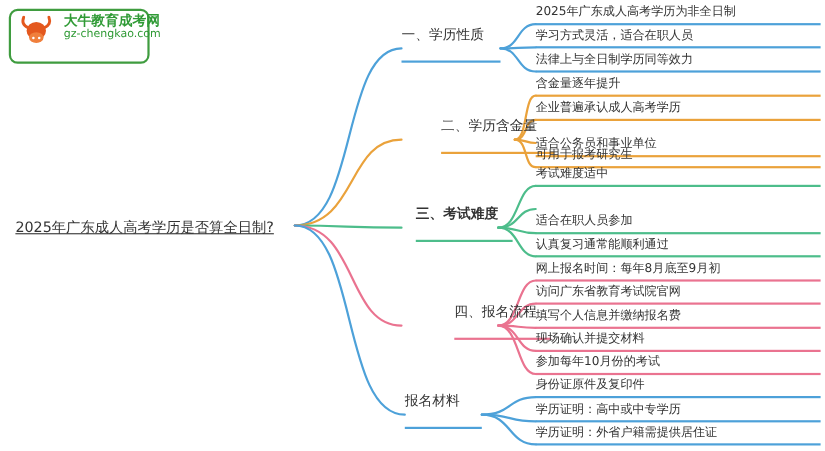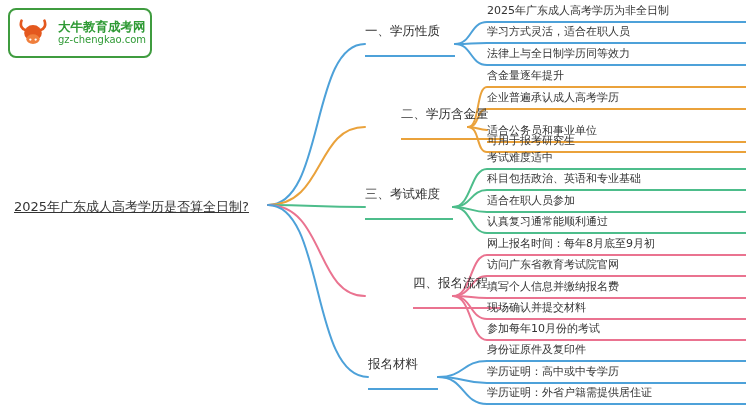--- a/index.html
+++ b/index.html
@@ -6,23 +6,23 @@
   body{
     width:750px;height:410px;background:#ffffff;position:relative;overflow:hidden;
     font-family:"DejaVu Sans","Liberation Sans",sans-serif;
   }
   .canvas{position:absolute;inset:0;width:750px;height:410px;}
   svg.links{position:absolute;left:0;top:0;width:750px;height:410px;pointer-events:none;}
   svg.links path{fill:none;stroke-width:2;stroke-linecap:round;}
 
   
   .logo-box{
-    position:absolute;left:8px;top:8px;width:144px;height:50px;
+    position:absolute;left:8px;top:8px;width:128px;height:50px;
     border:2px solid #3f9c3f;border-radius:8px;background:#fff;
-    display:flex;align-items:center;box-sizing:border-box;padding:2px 6px;
+    display:flex;align-items:flex-start;box-sizing:border-box;padding:2px 6px;
   }
   .logo-icon{flex:0 0 34px;height:32px;display:flex;align-items:center;justify-content:center;}
   .logo-divider{width:1px;height:34px;background:#3f9c3f;margin:0 6px 0 2px;}
   .logo-text{display:flex;flex-direction:column;justify-content:center;line-height:1.15;}
   .logo-title{font-size:12.5px;font-weight:bold;color:#2f9a35;white-space:nowrap;}
   .logo-url{font-size:10px;color:#2f9a35;white-space:nowrap;}
 
   
   .root-node{
     position:absolute;left:14px;top:198px;font-size:13px;color:#333;
@@ -92,35 +92,34 @@
     <span class="logo-text">
       <span class="logo-title">大牛教育成考网</span>
       <span class="logo-url">gz-chengkao.com</span>
     </span>
   </div>
 
   <div class="root-node">2025年广东成人高考学历是否算全日制?</div>
 
   <div class="branch-node" style="left: 365px; top: 23px; width: 90px; border-bottom-color: rgb(77, 161, 217);">一、学历性质</div>
   <div class="branch-node" style="left: 365px; top: 106px; width: 103px; border-bottom-color: rgb(234, 162, 59); margin-left: 36px;">二、学历含金量</div>
-  <div class="branch-node" style="left: 365px; top: 186px; width: 88px; border-bottom-color: rgb(77, 189, 139);">三、考试难度</div>
+  <div class="branch-node" style="left: 378px; top: 186px; width: 88px; border-bottom-color: rgb(77, 189, 139); font-weight: bold;">三、考试难度</div>
   <div class="branch-node" style="left: 365px; top: 275px; width: 88px; border-bottom-color: rgb(234, 115, 144); margin-left: 48px;">四、报名流程</div>
   <div class="branch-node" style="left: 368px; top: 356px; width: 70px; border-bottom-color: rgb(77, 161, 217);">报名材料</div>
 
   <div class="leaf-node" style="top: 4px; border-bottom-color: rgb(77, 161, 217);">2025年广东成人高考学历为非全日制</div>
   <div class="leaf-node" style="top: 25px; border-bottom-color: rgb(77, 161, 217);">学习方式灵活，适合在职人员</div>
   <div class="leaf-node" style="top: 47px; border-bottom-color: rgb(77, 161, 217);">法律上与全日制学历同等效力</div>
 
   <div class="leaf-node" style="top: 69px; border-bottom-color: rgb(234, 162, 59);">含金量逐年提升</div>
   <div class="leaf-node" style="top: 91px; border-bottom-color: rgb(234, 162, 59);">企业普遍承认成人高考学历</div>
   <div class="leaf-node" style="top: 112px; border-bottom-color: rgb(234, 162, 59); margin-top: 12px;">适合公务员和事业单位</div>
   <div class="leaf-node" style="top: 134px; border-bottom-color: rgb(234, 162, 59);">可用于报考研究生</div>
 
   <div class="leaf-node" style="top: 151px; border-bottom-color: rgb(77, 189, 139);">考试难度适中</div>
-  <div class="leaf-node" style="top: 172px; border-bottom-color: rgb(77, 189, 139);">科目包括政治、英语和专业基础</div>
   <div class="leaf-node" style="top: 194px; border-bottom-color: rgb(77, 189, 139);">适合在职人员参加</div>
   <div class="leaf-node" style="top: 215px; border-bottom-color: rgb(77, 189, 139);">认真复习通常能顺利通过</div>
 
   <div class="leaf-node" style="top: 237px; border-bottom-color: rgb(234, 115, 144);">网上报名时间：每年8月底至9月初</div>
   <div class="leaf-node" style="top: 258px; border-bottom-color: rgb(234, 115, 144);">访问广东省教育考试院官网</div>
   <div class="leaf-node" style="top: 280px; border-bottom-color: rgb(234, 115, 144);">填写个人信息并缴纳报名费</div>
   <div class="leaf-node" style="top: 301px; border-bottom-color: rgb(234, 115, 144);">现场确认并提交材料</div>
   <div class="leaf-node" style="top: 322px; border-bottom-color: rgb(234, 115, 144);">参加每年10月份的考试</div>
 
   <div class="leaf-node" style="top: 343px; border-bottom-color: rgb(77, 161, 217);">身份证原件及复印件</div>

